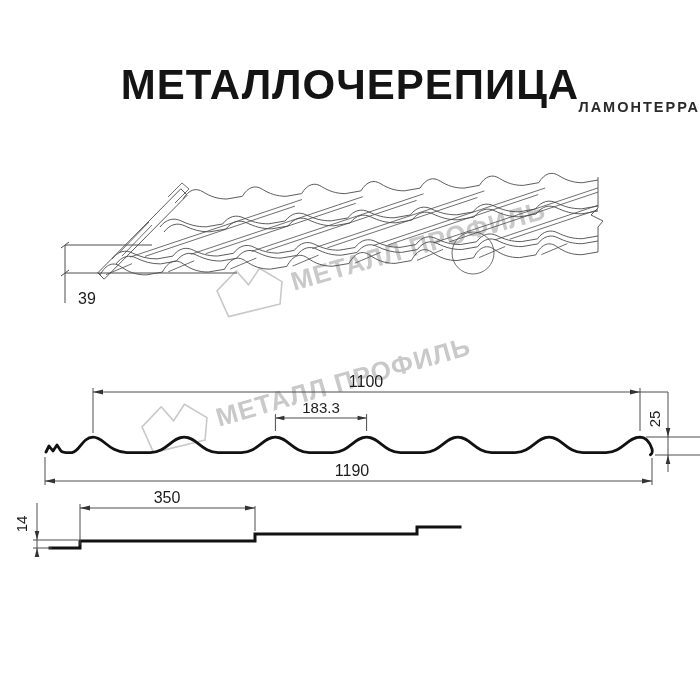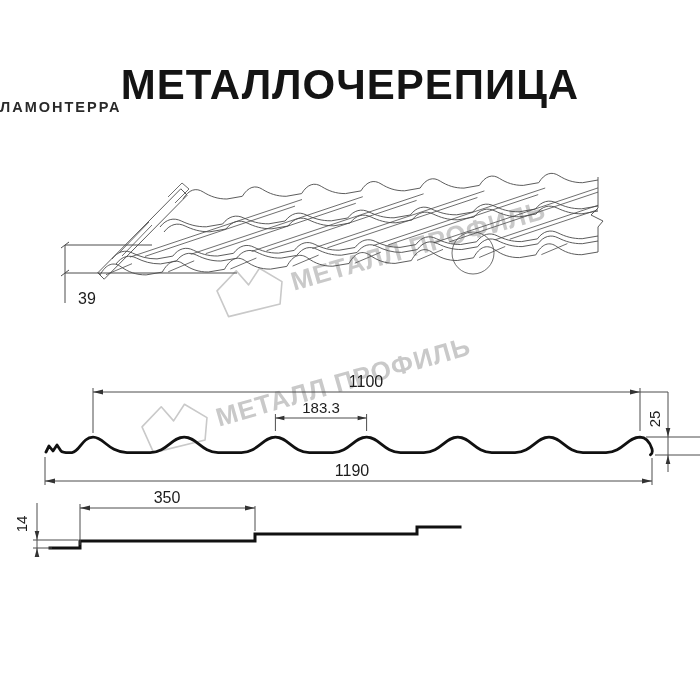--- a/index.html
+++ b/index.html
@@ -1,20 +1,20 @@
 <!DOCTYPE html>
 <html><head>
 <meta charset="utf-8">
 <style>
   html,body{margin:0;padding:0;background:#fff;}
   .stage{position:relative;width:700px;height:700px;background:#ffffff;overflow:hidden;
          font-family:"Liberation Sans",sans-serif;}
   .title{position:absolute;top:64px;left:0;width:100%;text-align:center;
          font-size:42px;font-weight:700;letter-spacing:1px;color:#141414;line-height:1;}
-  .subtitle{position:absolute;top:100px;left:0;width:100%;text-align:left;
+  .subtitle{position:absolute;top:100px;left:0;width:100%;text-align:right;
          font-size:14.5px;font-weight:700;letter-spacing:2px;color:#2a2a2a;line-height:1;}
   svg.drawing{position:absolute;left:0;top:0;width:700px;height:700px;}
   .thin{fill:none;stroke:#4a4a4a;stroke-width:0.9;}
   .thin2{fill:none;stroke:#4a4a4a;stroke-width:0.8;}
   .thick{fill:none;stroke:#111111;stroke-width:2.8;stroke-linejoin:round;stroke-linecap:round;}
   .stepthick{fill:none;stroke:#111111;stroke-width:3;stroke-linejoin:miter;stroke-linecap:square;}
   .dim{fill:none;stroke:#4d4d4d;stroke-width:1;}
   .arr{fill:#333333;stroke:none;}
   .dimtxt{fill:#1c1c1c;font-size:16px;font-family:"Liberation Sans",sans-serif;}
   .dimtxt-s{fill:#1c1c1c;font-size:15px;font-family:"Liberation Sans",sans-serif;}

